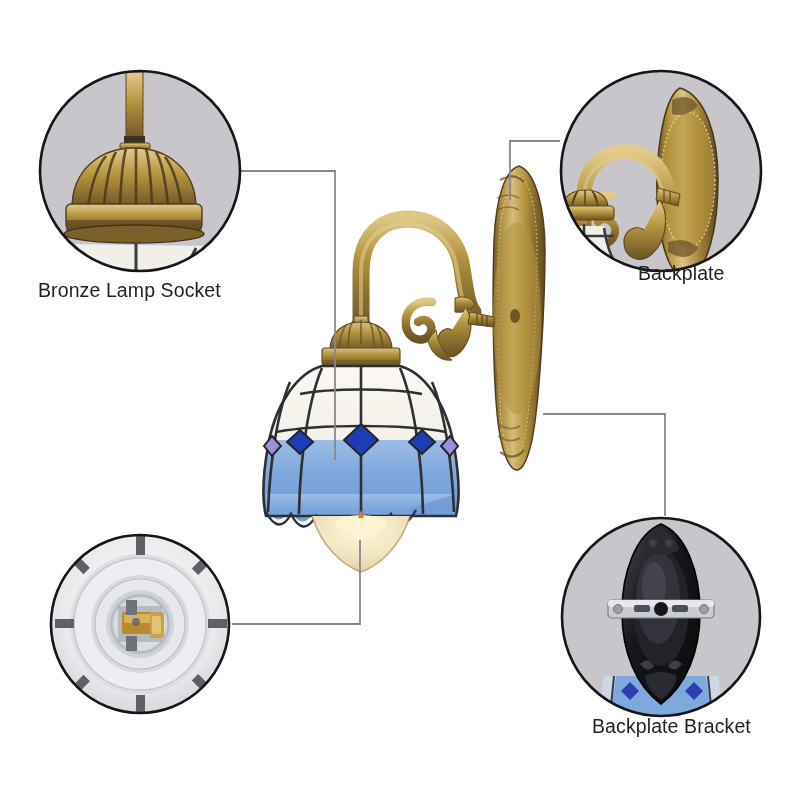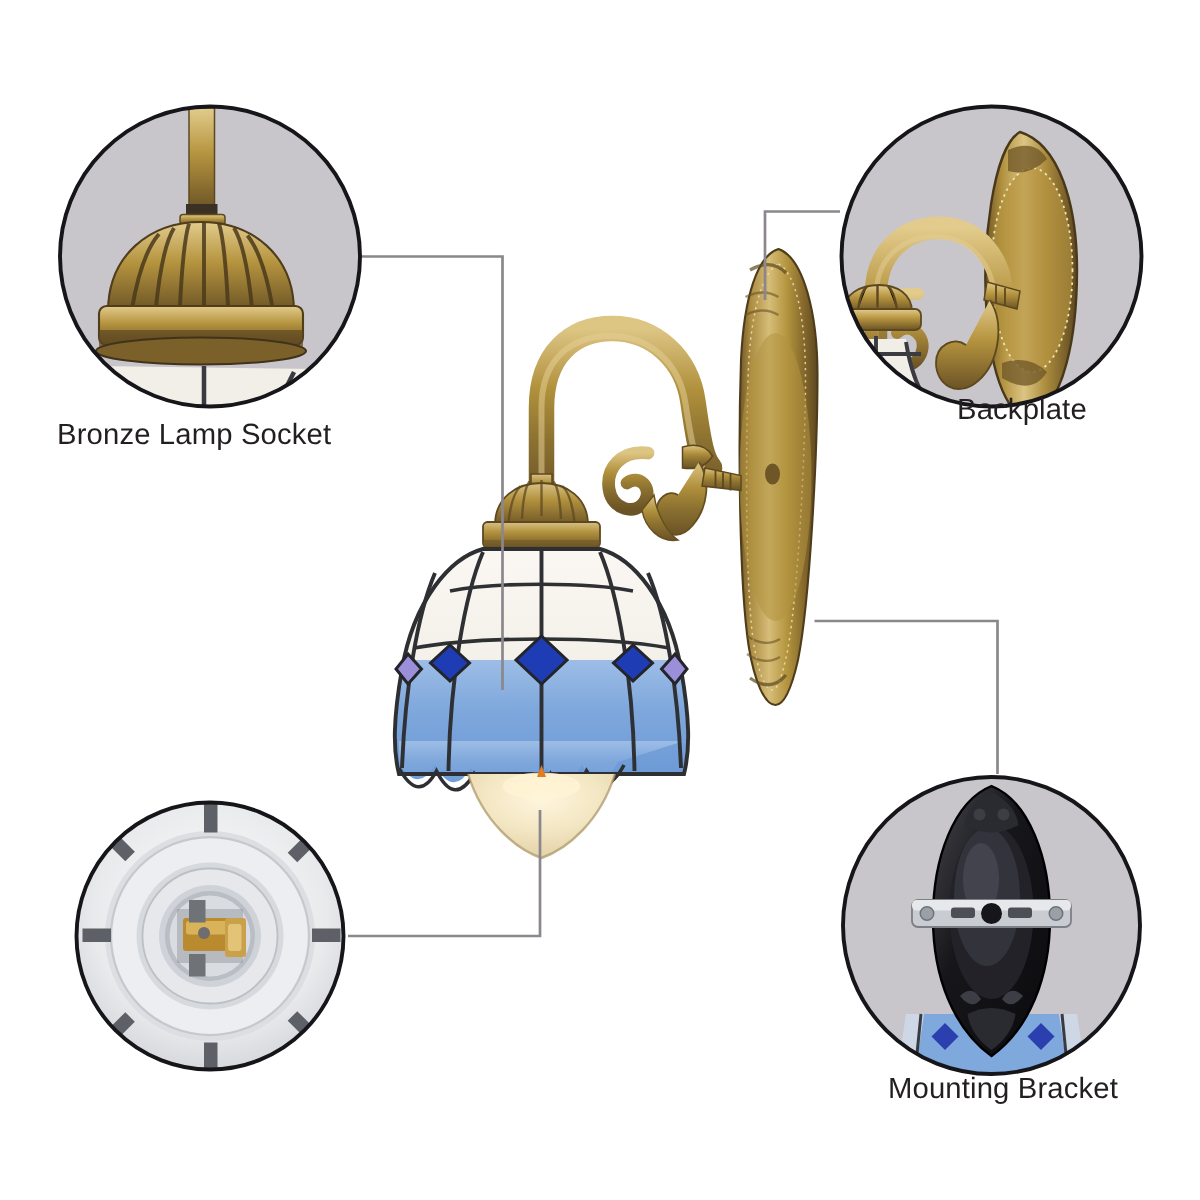--- a/index.html
+++ b/index.html
@@ -378,15 +378,15 @@
         <rect x="672" y="605" width="16" height="7" rx="2" fill="#4c4f55"></rect>
         <circle cx="618" cy="609" r="4.5" fill="#9aa0a8" stroke="#6e737a" stroke-width="1"></circle>
         <circle cx="704" cy="609" r="4.5" fill="#9aa0a8" stroke="#6e737a" stroke-width="1"></circle>
       </g>
       <circle cx="661" cy="617" r="99" fill="none" stroke="#16161a" stroke-width="2.6"></circle>
     </g>
   </svg>
 
   <div class="callout-label lbl-tl">Bronze Lamp Socket</div>
   <div class="callout-label lbl-tr">Backplate</div>
-  <div class="callout-label lbl-br">Mounting Bracket</div>
+  <div class="callout-label lbl-br">Backplate Bracket</div>
 
 </div>
 
 </body></html>

